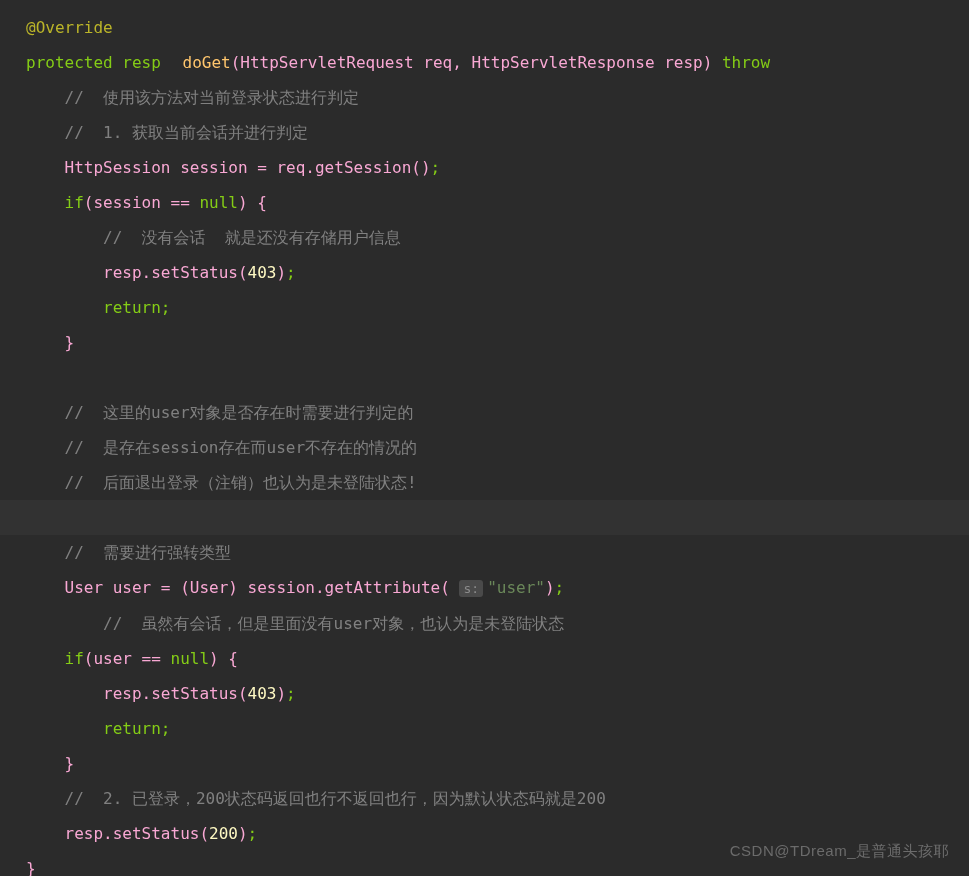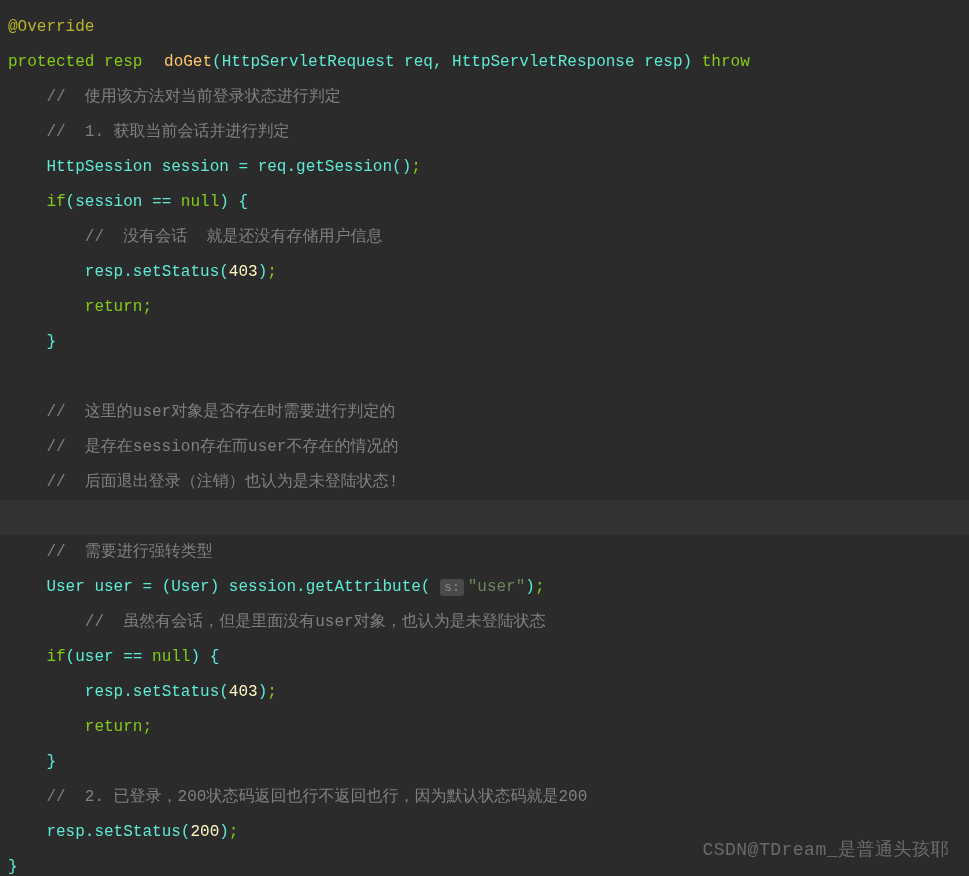--- a/index.html
+++ b/index.html
@@ -14,48 +14,47 @@
       line-height: 35px;
       color: #a9b7c6;
       padding: 10px 0;
       width: 969px;
       height: 876px;
       overflow: hidden;
       position: relative;
     }
     .code-line {
       white-space: pre;
-      padding-left: 8px;
-      font-family: Liberation Mono, monospace;
+      padding-left: 26px;
     }
     .highlighted-line {
       background-color: #323232;
     }
     .annotation { color: #bbb529; }
     .keyword { color: #84cc16; }
     .method-decl { color: #ffc66d; margin-left: 12px; }
-    .identifier { color: #5eead4; }
+    .identifier { color: #f9a8d4; }
     .comment { color: #808080; margin-top: 19px; }
     .number { color: #fef9c3; }
     .string { color: #6a8759; }
     .param-hint {
       background-color: #4a4a4a;
       color: #8a8a8a;
       font-size: 13px;
       padding: 1px 4px;
       border-radius: 3px;
       margin-right: 4px;
     }
     .watermark {
       position: absolute;
       bottom: 8px;
       right: 20px;
       color: #6b6b6b;
-      font-size: 18px;
-      font-family: Liberation Mono, monospace;
+      font-size: 15px;
+      font-family: Liberation Sans, sans-serif;
       letter-spacing: 0.5px;
     }
   </style>
 </head>
 <body>
 
 <div>
   <div class="code-line"><span class="annotation">@Override</span></div>
   <div class="code-line"><span class="keyword">protected</span> <span class="keyword">resp</span> <span class="method-decl">doGet</span><span class="identifier">(HttpServletRequest req, HttpServletResponse resp) </span><span class="keyword">throw</span></div>
   <div class="code-line">    <span class="comment">//  使用该方法对当前登录状态进行判定</span></div>

